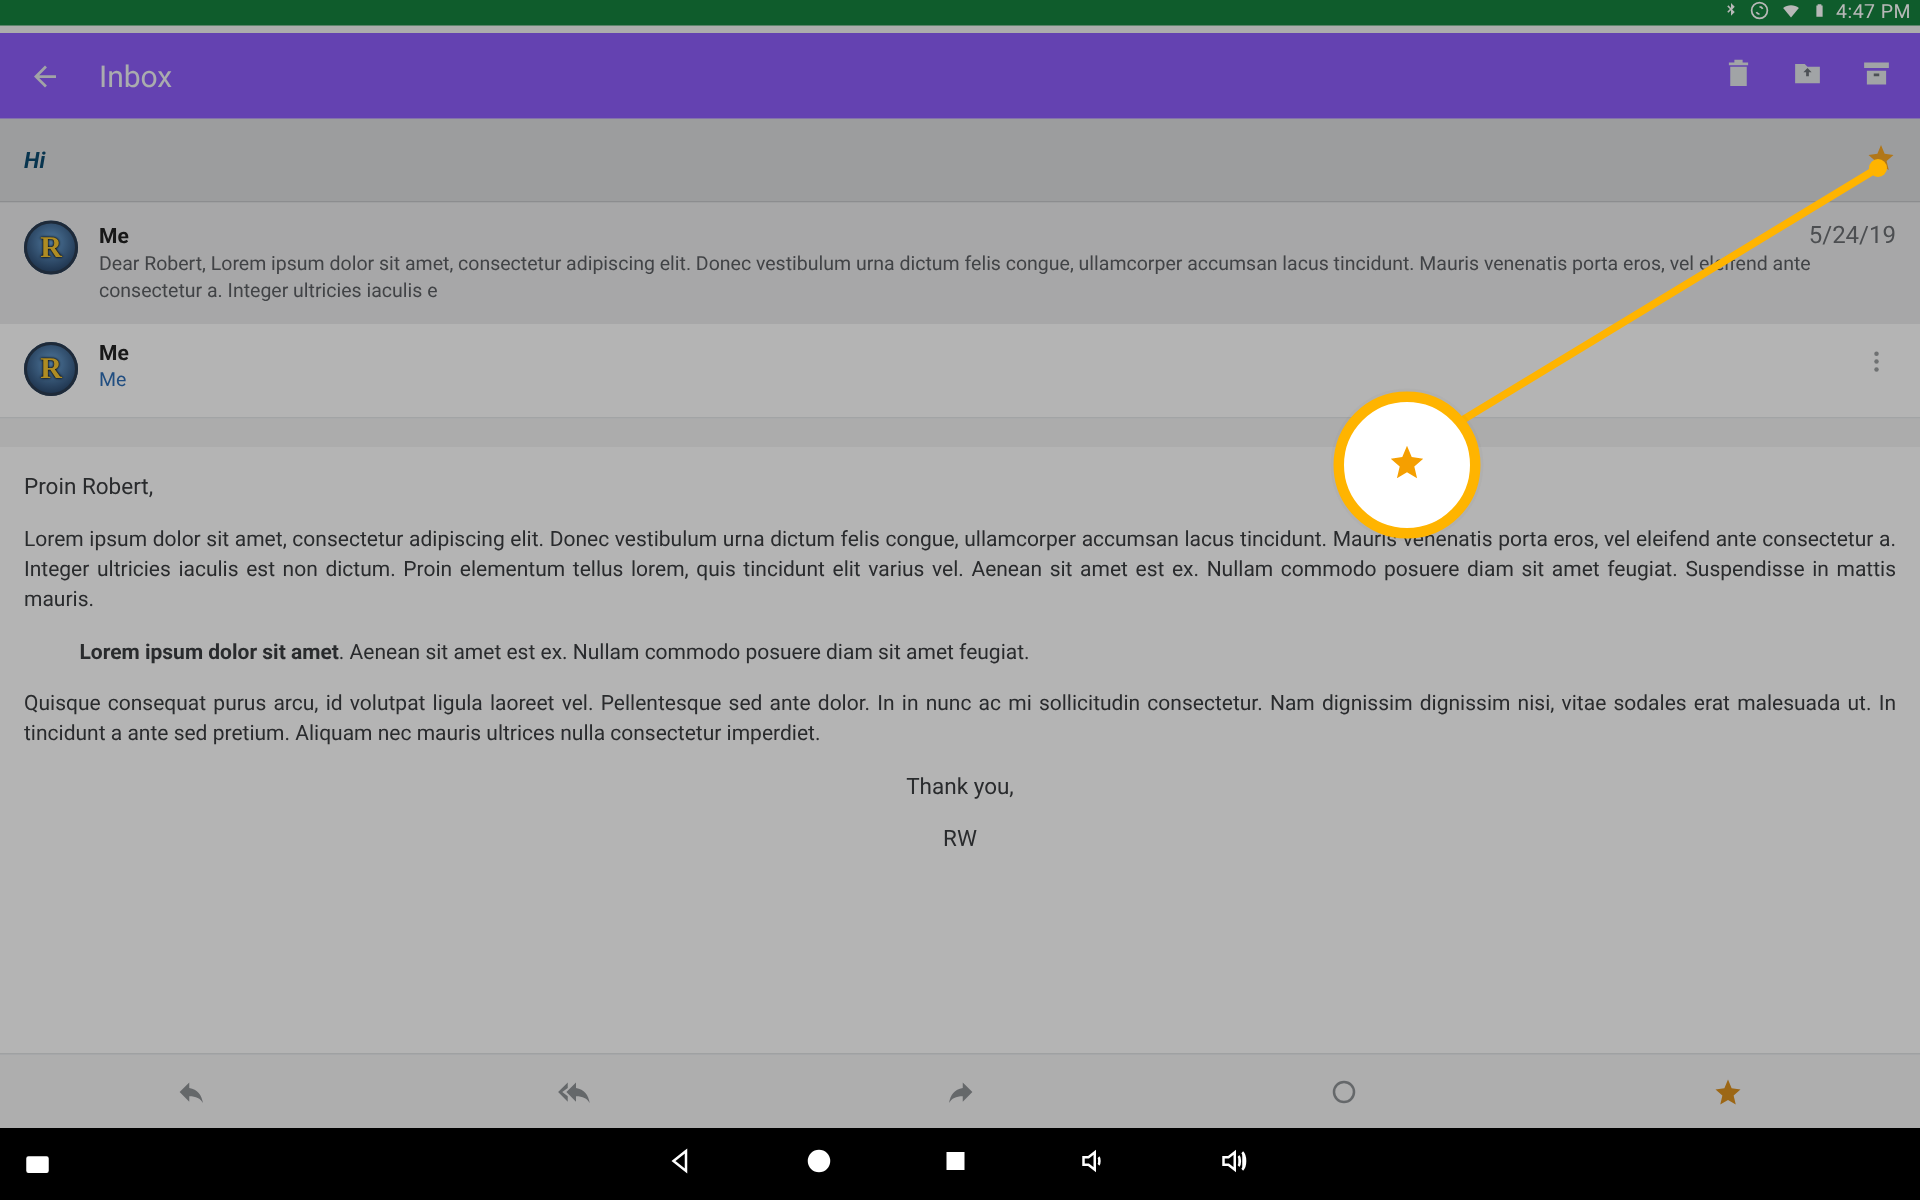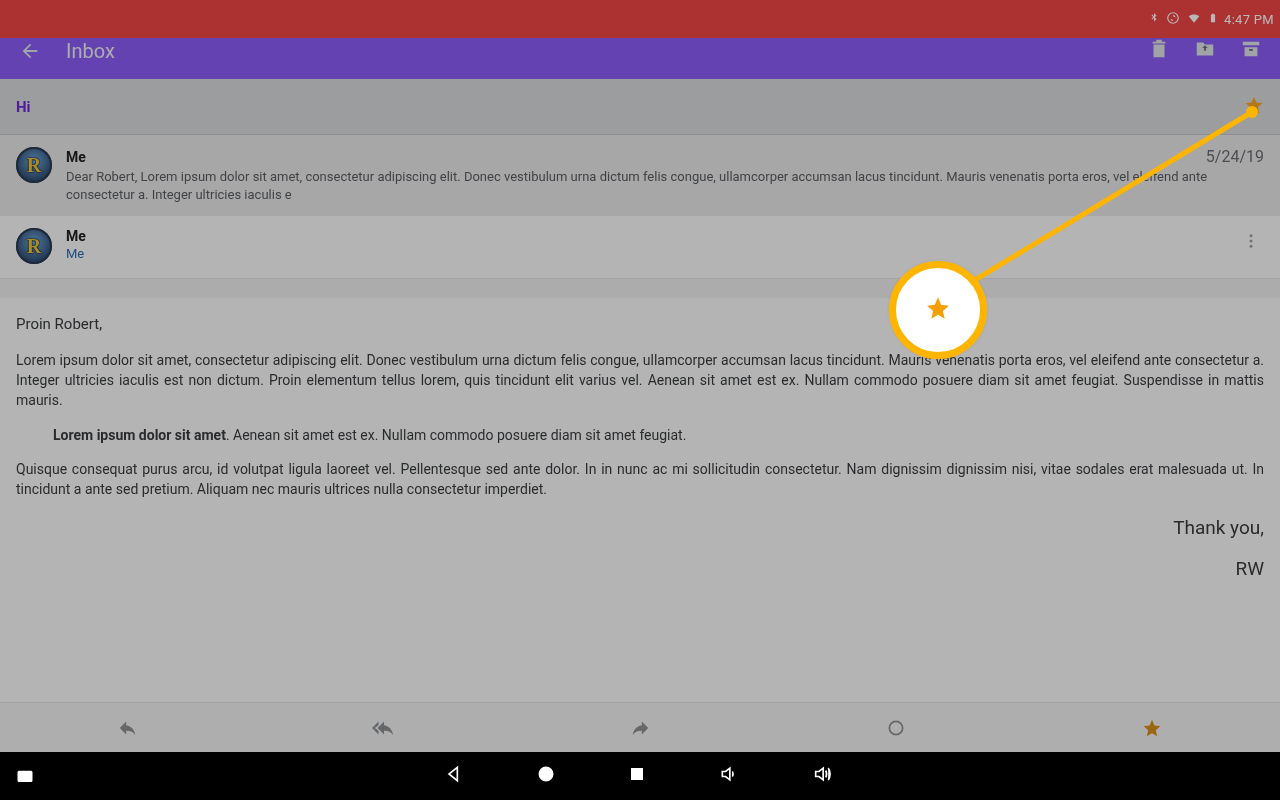--- a/index.html
+++ b/index.html
@@ -1,35 +1,35 @@
 <!DOCTYPE html>
 <html><head>
 <meta charset="utf-8">
 <style>
   * { box-sizing: border-box; margin: 0; padding: 0; }
   html, body { width: 1280px; height: 800px; font-family: Roboto, Arial, sans-serif; overflow: hidden; background: #000; }
   .screen { position: relative; width: 1280px; height: 800px; background: #efefef; }
   .dim-overlay { position:absolute; inset:0; background: rgba(0,0,0,0.28); pointer-events:none; z-index: 40; }
 
   
-  .status-bar { position:absolute; top:0; left:0; right:0; height:38px; background:#ef4444; color:#fff; display:flex; align-items:center; justify-content:flex-end; padding:0 6px; font-size:12px; z-index:30; }
+  .status-bar { position:absolute; top:0; left:0; right:0; height:17px; background:#15803d; color:#fff; display:flex; align-items:center; justify-content:flex-end; padding:0 6px; font-size:12px; z-index:30; }
   .status-bar .status-icons { display:flex; align-items:center; gap:6px; }
   .status-bar svg { fill:#fff; }
   .status-time { font-size:13px; letter-spacing:0.3px; }
 
   
   .app-bar { position:absolute; top:22px; left:0; right:0; height:57px; background:#8b5cf6; color:#fff; display:flex; align-items:center; padding:12px 18px; z-index:25; }
   .app-bar .back { width:24px; height:24px; display:flex; align-items:center; justify-content:center; cursor:pointer; }
   .app-bar .title { font-size:20px; font-weight:400; margin-left:24px; flex:1; color:#eceff1; }
   .app-bar .actions { display:flex; gap:24px; align-items:center; }
   .app-bar .actions svg { fill:#e0e3e6; }
 
   
   .subject-row { position:absolute; top:79px; left:0; right:0; height:56px; background:#d9dadb; display:flex; align-items:center; padding:0 16px; border-bottom:1px solid #c2c4c6; z-index:20; }
-  .subject-row .subject { font-size:15px; font-weight:700; color:#6d28d9; flex:1; }
+  .subject-row .subject { font-size:15px; font-weight:700; color:#0c4a6e; flex:1;font-style:italic; }
   .subject-row .star { color:#f5a623; }
 
   
   .preview-item { position:absolute; top:135px; left:0; right:0; background:#e8e8e9; padding:12px 16px 14px 16px; border-bottom:1px solid #d0d2d4; display:flex; z-index:20; }
   .avatar { width:36px; height:36px; border-radius:50%; flex:0 0 36px; margin-right:14px; position:relative; overflow:hidden; background: radial-gradient(circle at 50% 40%, #6fa8dc 0%, #2c4a6e 70%); box-shadow: inset 0 0 0 2px #2a3b4f; display:flex; align-items:center; justify-content:center; }
   .avatar .r { font-family: Georgia, serif; font-size:20px; font-weight:700; color:#f1c232; text-shadow:0 0 2px #000, 0 0 1px #000; }
   .preview-item .col { flex:1; min-width:0; }
   .preview-item .line1 { display:flex; align-items:baseline; }
   .preview-item .sender { font-size:14px; font-weight:700; color:#222; }
   .preview-item .date { font-size:16px; color:#6a6d71; margin-left:auto; }
@@ -40,21 +40,21 @@
   .expanded-header .col { flex:1; }
   .expanded-header .sender { font-size:14px; font-weight:700; color:#222; }
   .expanded-header .to { font-size:13px; color:#2f6db3; margin-top:2px; }
   .expanded-header .ts { font-size:13px; color:#8a8d91; margin-top:2px; }
   .expanded-header .more { color:#9a9d9f; cursor:pointer; padding:4px; }
 
   
   .mail-body { position:absolute; top:298px; left:0; right:0; bottom:98px; padding:16px; font-size:14px; color:#3a3c3f; line-height:1.45; text-align:justify; z-index:20; background:#fafafa; }
   .mail-body p { margin-bottom:14px; }
   .mail-body .greet { text-align:left; margin-bottom:14px; font-size:15px; }
-  .mail-body .sign { text-align:right; margin-top:2px; font-size:19px; }
+  .mail-body .sign { text-align:center; margin-top:2px; font-size:15px; }
   .mail-body b { font-weight:700;margin-left:37px; }
 
   
   .action-row { position:absolute; left:0; right:0; bottom:48px; height:50px; background:#f1f1f2; border-top:1px solid #dddfe1; display:flex; z-index:20; }
   .action-row .act { flex:1; display:flex; align-items:center; justify-content:center; cursor:pointer; }
   .action-row svg { fill:#8d9093; }
   .action-row .act.star svg { fill:#d98f1e; }
 
   
   .nav-bar { position:absolute; left:0; right:0; bottom:0; height:48px; background:#000; display:flex; align-items:center; z-index:60; }

